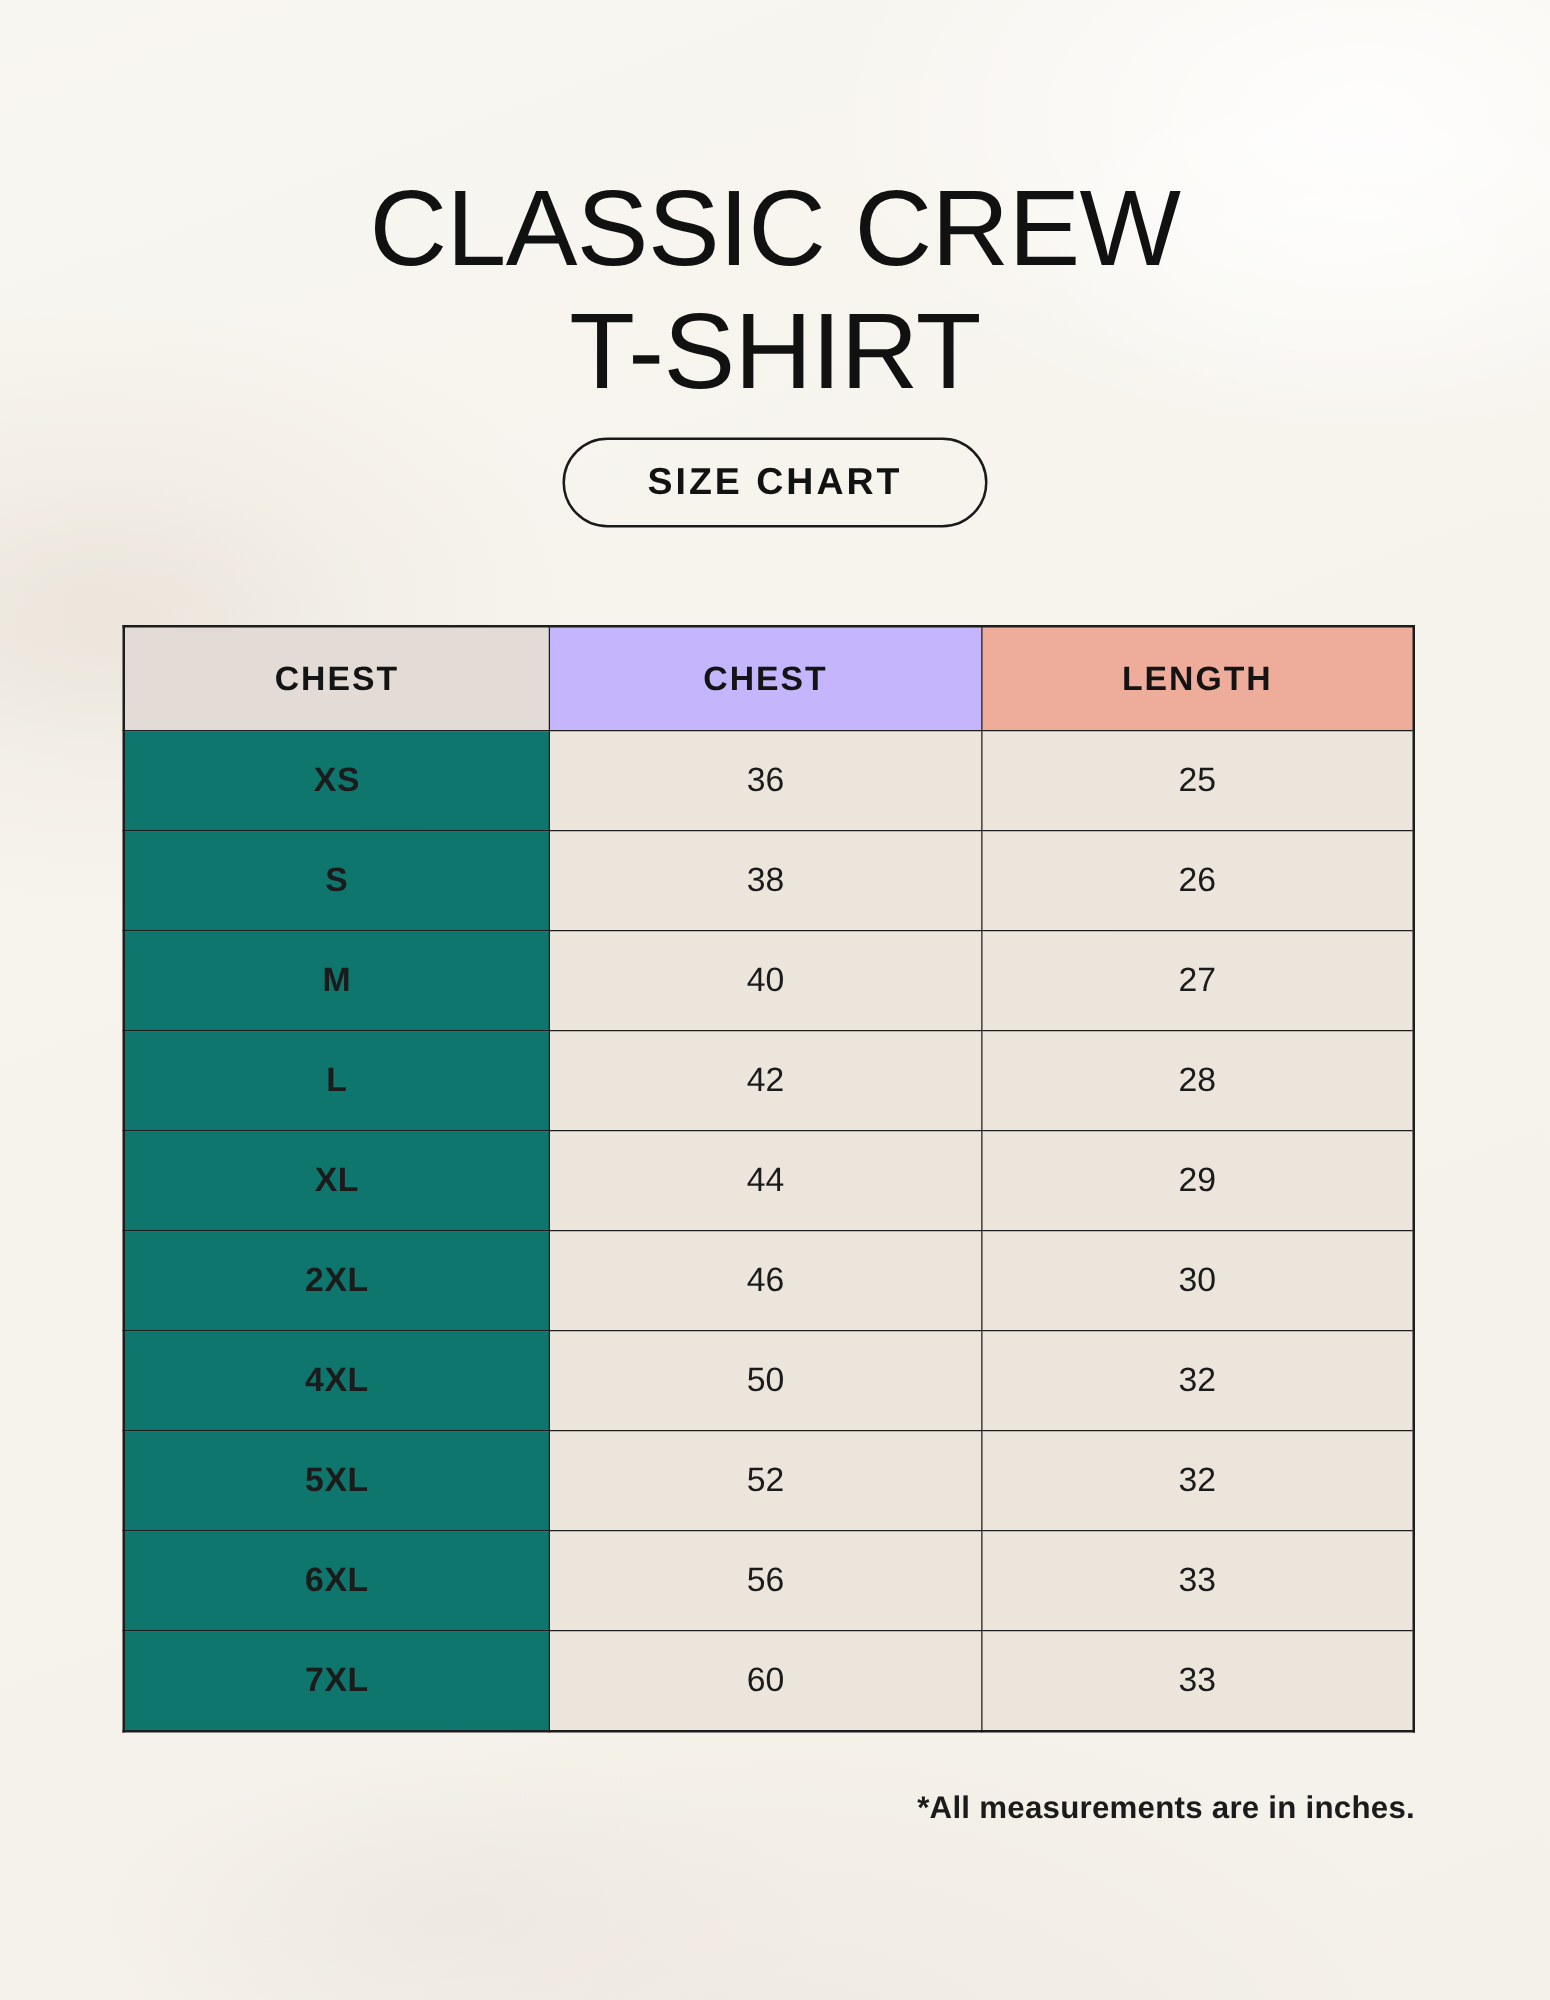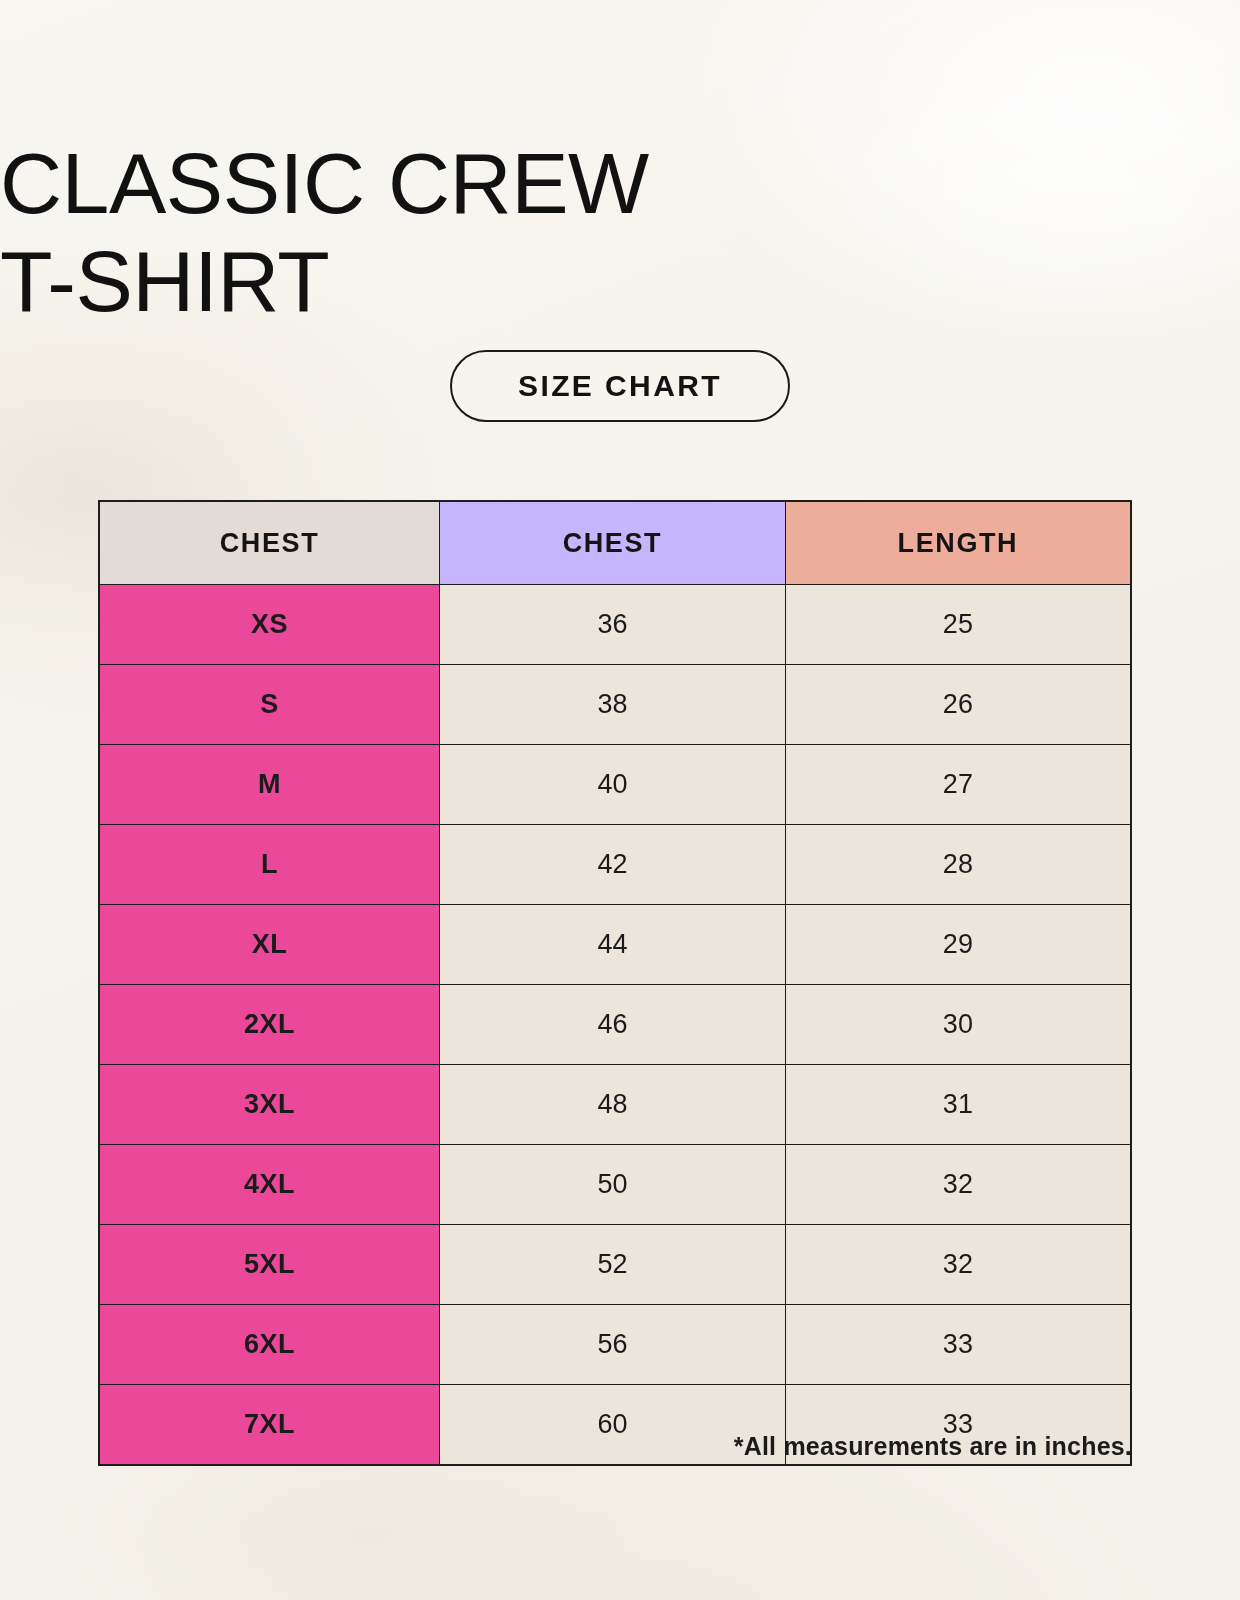--- a/index.html
+++ b/index.html
@@ -53,20 +53,21 @@
     width: 1240px;
     height: 1600px;
     box-sizing: border-box;
   }
 
   .title {
     position: absolute;
     top: 82px;
     left: 0;
     width: 1240px;
+    text-align: center;
     font-size: 86px;
     line-height: 1.0;
     letter-spacing: -0.5px;
     color: #111111;
     font-weight: 400;
   }
   .title .line {
     display: block;
     margin-bottom: 12px;
   }
@@ -120,21 +121,21 @@
   thead th.h-length { background: #eeac9b; }
 
   tbody td {
     height: 77px;
     border: 1.5px solid #1d1d1d;
     text-align: center;
     font-size: 27px;
     color: #1b1b1b;
   }
   tbody td.size-cell {
-    background: #ec4899;
+    background: #0f766e;
     font-weight: 700;
     letter-spacing: 0.5px;
   }
   tbody td.val-cell {
     background: #ece5dc;
     font-weight: 400;
   }
 
   .footnote {
     position: absolute;
@@ -205,25 +206,20 @@
           <td class="size-cell">XL</td>
           <td class="val-cell">44</td>
           <td class="val-cell">29</td>
         </tr>
         <tr>
           <td class="size-cell">2XL</td>
           <td class="val-cell">46</td>
           <td class="val-cell">30</td>
         </tr>
         <tr>
-          <td class="size-cell">3XL</td>
-          <td class="val-cell">48</td>
-          <td class="val-cell">31</td>
-        </tr>
-        <tr>
           <td class="size-cell">4XL</td>
           <td class="val-cell">50</td>
           <td class="val-cell">32</td>
         </tr>
         <tr>
           <td class="size-cell">5XL</td>
           <td class="val-cell">52</td>
           <td class="val-cell">32</td>
         </tr>
         <tr>

